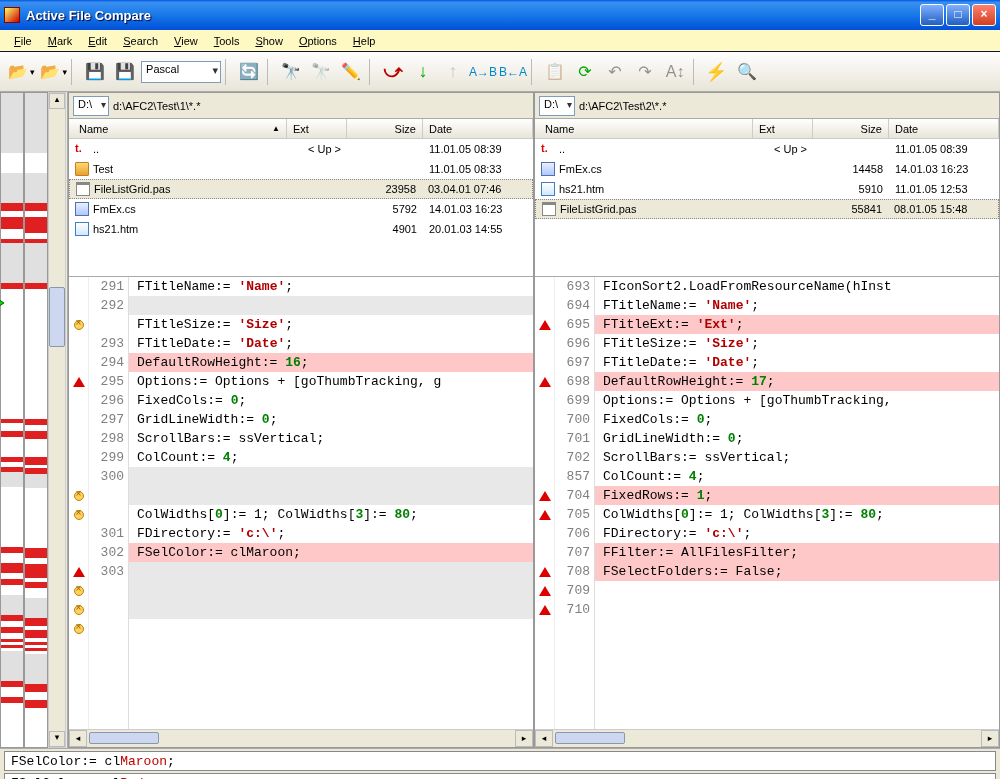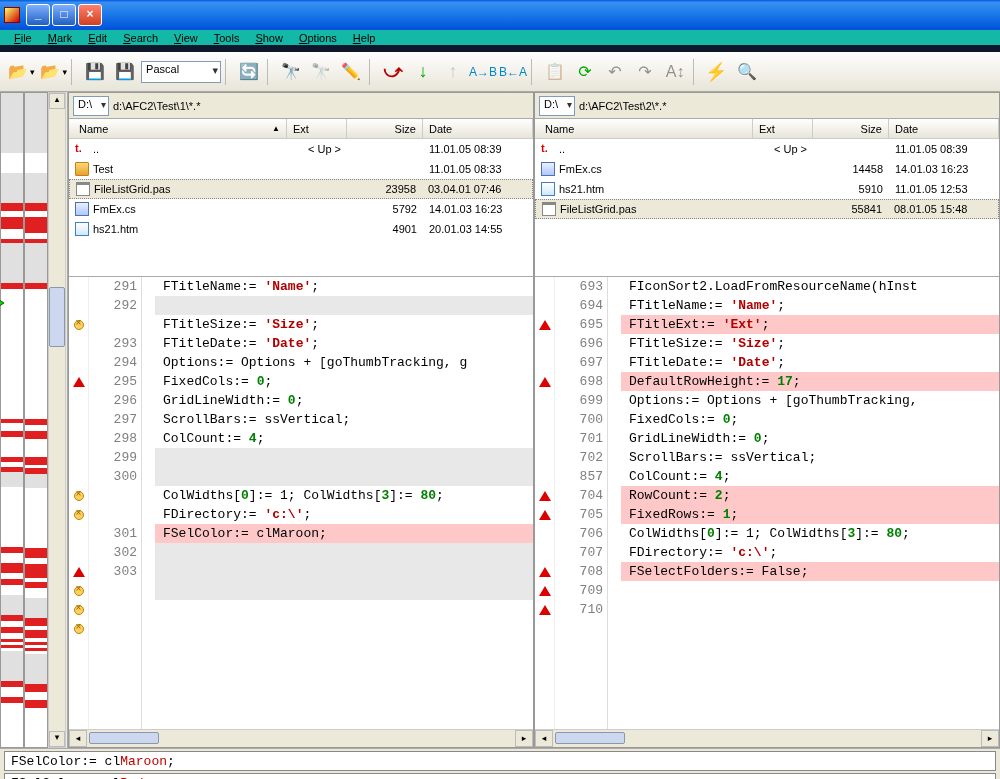--- a/index.html
+++ b/index.html
@@ -34,27 +34,27 @@
   border: 1px solid #fff;
   border-radius: 3px;
   color: white;
   font-weight: bold;
   text-align: center;
   line-height: 18px;
   font-size: 12px;
 }
 .winbtn.close { background: linear-gradient(to bottom,#ff8070,#d04020); }
 .menubar {
-  background: #14b8a6;
+  background: #fef9c3;
   height: 22px;
   display: flex;
   align-items: center;
   padding: 0 6px;
   gap: 0;
-  border-bottom: 7px solid #0f172a;
+  border-bottom: 1px solid #0f172a;
 }
 .menubar span { padding: 3px 8px; cursor: default; }
 .menubar span u { text-decoration: underline; }
 .toolbar {
   background: linear-gradient(to bottom,#fefefe,#e8e5d8);
   height: 40px;
   display: flex;
   align-items: center;
   padding: 2px 4px;
   border-bottom: 1px solid #aaa;
@@ -173,21 +173,20 @@
 .ficon.file { background: white; border: 1px solid #888; border-top: 3px solid #888; }
 .ficon.cs { background: linear-gradient(#e8f0ff,#b0c8ff); border: 1px solid #5070b0; }
 .ficon.htm { background: linear-gradient(#fff,#d0e8ff); border: 1px solid #4080c0; }
 .code-area {
   flex: 1;
   display: flex;
   position: relative;
   overflow: hidden;
   font-family: 'Courier New', monospace;
   font-size: 13px;
-  gap: 13px;
 }
 .gutter-marks { width: 20px; background: white; border-right: 1px solid #eee; }
 .gutter-nums { width: 40px; background: white; border-right: 1px solid #ddd; text-align: right; padding-right: 4px; color: #808080; }
 .code-lines { flex: 1; background: white; overflow: hidden; }
 .code-line {
   height: 19px;
   padding-left: 8px;
   white-space: pre;
   line-height: 19px;
 }
@@ -220,20 +219,21 @@
   font-family: 'Courier New', monospace;
   font-size: 13px;
   height: 20px;
 }
 </style>
 </head>
 <body>
 
 <div class="titlebar">
   <span class="app-icon"></span>
+  <span class="title">Active File Compare</span>
   <div class="winbtns">
     <div class="winbtn">_</div>
     <div class="winbtn">□</div>
     <div class="winbtn close">×</div>
   </div>
 </div>
 
 <div class="menubar" id="menubar">
     <span><u>F</u>ile</span>
     <span><u>M</u>ark</span>
@@ -545,20 +545,21 @@
             <div class="gut-line">303</div>
             <div class="gut-line"></div>
             <div class="gut-line"></div>
             <div class="gut-line"></div>
           </div>
         <div class="code-lines" id="left-code">
             <div class="code-line">FTitleName:= <span class="str">'Name'</span>;</div>
             <div class="cl-gap"></div>
             <div class="code-line">FTitleSize:= <span class="str">'Size'</span>;</div>
             <div class="code-line">FTitleDate:= <span class="str">'Date'</span>;</div>
+            <div class="code-line cl-diff">DefaultRowHeight:= <span class="num">16</span>;</div>
             <div class="code-line">Options:= Options + [goThumbTracking, g</div>
             <div class="code-line">FixedCols:= <span class="num">0</span>;</div>
             <div class="code-line">GridLineWidth:= <span class="num">0</span>;</div>
             <div class="code-line">ScrollBars:= ssVertical;</div>
             <div class="code-line">ColCount:= <span class="num">4</span>;</div>
             <div class="cl-gap"></div>
             <div class="cl-gap"></div>
             <div class="code-line">ColWidths[<span class="num">0</span>]:= 1; ColWidths[<span class="num">3</span>]:= <span class="num">80</span>;</div>
             <div class="code-line">FDirectory:= <span class="str">'c:\'</span>;</div>
             <div class="code-line cl-diff">FSelColor:= clMaroon;</div>
@@ -695,24 +696,24 @@
             <div class="code-line">FTitleName:= <span class="str">'Name'</span>;</div>
             <div class="code-line cl-diff">FTitleExt:= <span class="str">'Ext'</span>;</div>
             <div class="code-line">FTitleSize:= <span class="str">'Size'</span>;</div>
             <div class="code-line">FTitleDate:= <span class="str">'Date'</span>;</div>
             <div class="code-line cl-diff">DefaultRowHeight:= <span class="num">17</span>;</div>
             <div class="code-line">Options:= Options + [goThumbTracking,</div>
             <div class="code-line">FixedCols:= <span class="num">0</span>;</div>
             <div class="code-line">GridLineWidth:= <span class="num">0</span>;</div>
             <div class="code-line">ScrollBars:= ssVertical;</div>
             <div class="code-line">ColCount:= <span class="num">4</span>;</div>
-            <div class="code-line cl-diff">RowCount:= <span class="num">2</span>;</div>
             <div class="code-line cl-diff">FixedRows:= <span class="num">1</span>;</div>
             <div class="code-line">ColWidths[<span class="num">0</span>]:= 1; ColWidths[<span class="num">3</span>]:= <span class="num">80</span>;</div>
             <div class="code-line">FDirectory:= <span class="str">'c:\'</span>;</div>
+            <div class="code-line cl-diff">FFilter:= AllFilesFilter;</div>
             <div class="code-line cl-diff">FSelectFolders:= False;</div>
           </div>
       </div>
       <div class="hscroll">
         <div class="arrow">◂</div>
         <div class="track">
             <div class="thumb"></div>
           </div>
         <div class="arrow">▸</div>
       </div>

